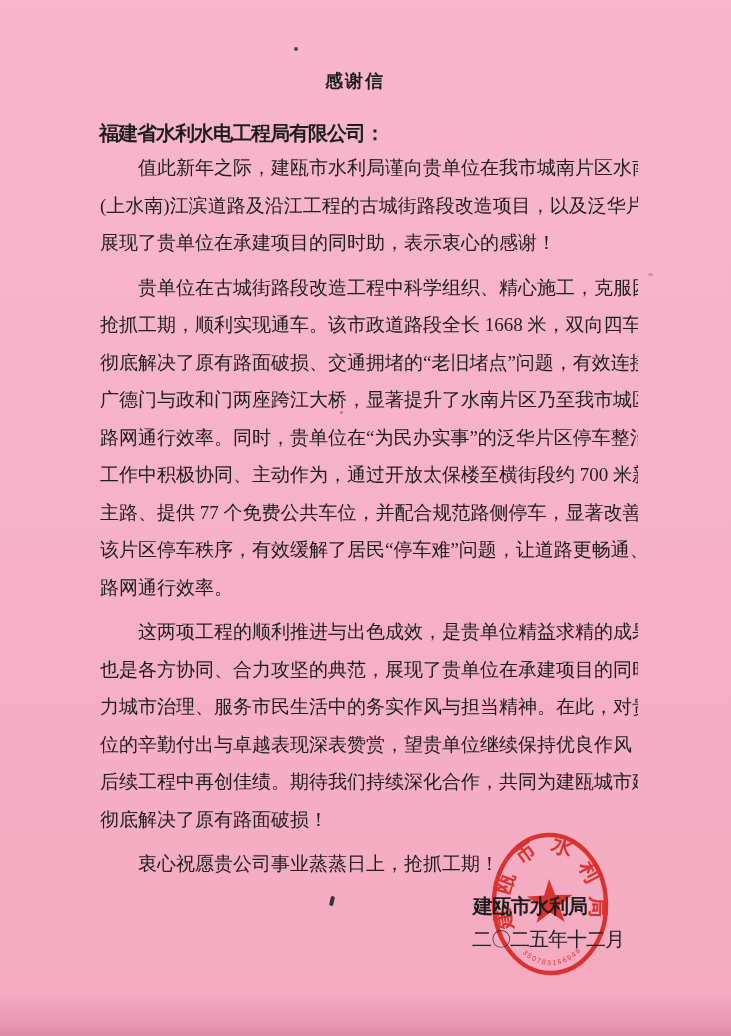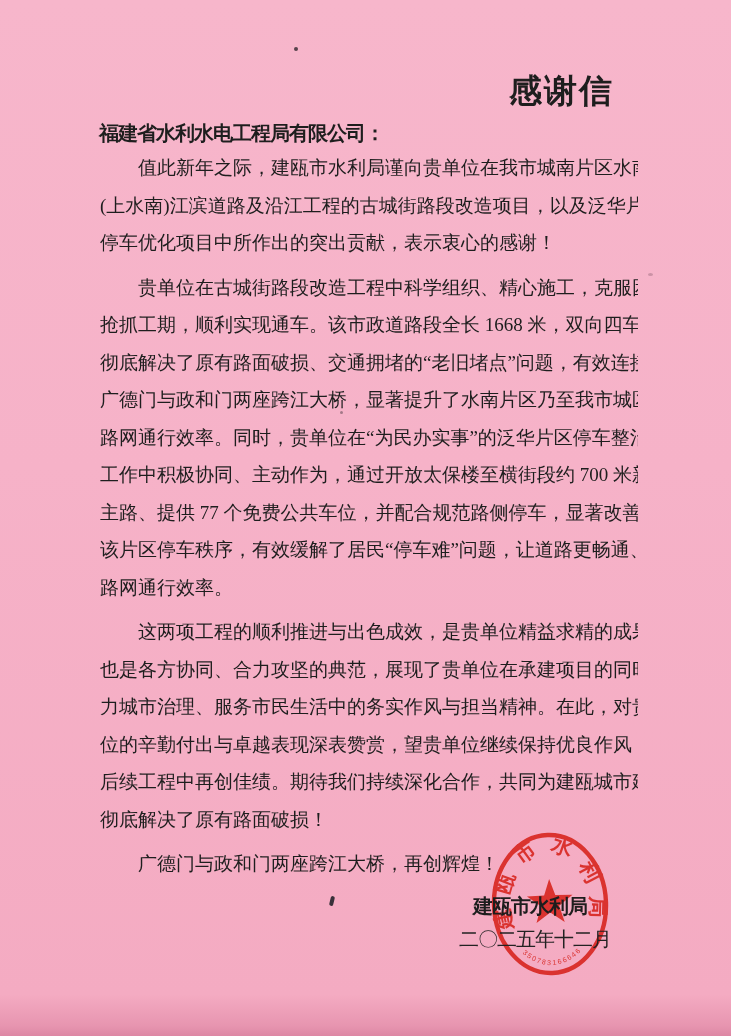--- a/index.html
+++ b/index.html
@@ -12,25 +12,25 @@
   body{
     position:relative;
     width:731px;height:1036px;
     background:linear-gradient(180deg,#f7b6cb 0%, var(--paper) 45%, #f4abc2 96%, #e795b0 99%, #dd87a4 100%);
     overflow:hidden;
     font-family:"Liberation Serif","DejaVu Serif",serif;
     color:var(--ink);
   }
   .letter{position:absolute;inset:0;}
   .title{
-    position:absolute;top:69px;left:92px;width:538px;
+    position:absolute;top:69px;left:102px;width:538px;
     transform:translateX(-16px);
-    text-align:right;
+    text-align:center;
     font-family:"Liberation Sans","DejaVu Sans",sans-serif;
-    font-weight:700;font-size:33px;letter-spacing:2px;
+    font-weight:700;font-size:18px;letter-spacing:2px;
     color:var(--ink);
   }
   .salutation{
     position:absolute;top:120px;left:99px;
     font-family:"Liberation Sans","DejaVu Sans",sans-serif;
     font-weight:700;font-size:20px;letter-spacing:-1px;
     color:var(--ink);
   }
   .body-block{
     position:absolute;top:149px;left:100px;width:538px;
@@ -43,21 +43,21 @@
     text-align:justify;text-align-last:justify;
     overflow:hidden;white-space:nowrap;
   }
   .line.indent{padding-left:38px;}
   .line.para-last{text-align-last:left;}
   .signature{
     position:absolute;left:473px;top:893px;z-index:3;
     font-size:20px;font-weight:600;letter-spacing:-1px;color:#1d1d1d;
   }
   .date{
-    position:absolute;left:459px;top:926px;z-index:3;
+    position:absolute;left:472px;top:926px;z-index:3;
     font-size:20px;letter-spacing:-1px;color:#222;
   }
   .seal{
     position:absolute;left:486px;top:830px;width:128px;height:148px;z-index:2;
     mix-blend-mode:multiply;opacity:.92;
     transform:rotate(-2deg);
   }
   .seal .ring{fill:none;stroke:var(--seal);stroke-width:4.4px;}
   .seal text{fill:var(--seal);}
   .seal .arc-label{
@@ -81,21 +81,21 @@
 <div class="letter">
 
   <div class="title">感谢信</div>
 
   <div class="salutation">福建省水利水电工程局有限公司：</div>
 
   <div class="body-block" id="paragraphs">
       <div class="para">
         <div class="line indent">值此新年之际，建瓯市水利局谨向贵单位在我市城南片区水南段</div>
         <div class="line">(上水南)江滨道路及沿江工程的古城街路段改造项目，以及泛华片区</div>
-        <div class="line para-last">停车优化项目中所作出的突出贡献，表示衷心的感谢！</div>
+        <div class="line para-last">展现了贵单位在承建项目的同时助，表示衷心的感谢！</div>
       </div>
       <div class="para">
         <div class="line indent">贵单位在古城街路段改造工程中科学组织、精心施工，克服困难、</div>
         <div class="line">抢抓工期，顺利实现通车。该市政道路段全长 1668 米，双向四车道，</div>
         <div class="line">彻底解决了原有路面破损、交通拥堵的“老旧堵点”问题，有效连接</div>
         <div class="line">广德门与政和门两座跨江大桥，显著提升了水南片区乃至我市城区的</div>
         <div class="line">路网通行效率。同时，贵单位在“为民办实事”的泛华片区停车整治</div>
         <div class="line">工作中积极协同、主动作为，通过开放太保楼至横街段约 700 米新建</div>
         <div class="line">主路、提供 77 个免费公共车位，并配合规范路侧停车，显著改善了</div>
         <div class="line">该片区停车秩序，有效缓解了居民“停车难”问题，让道路更畅通、</div>
@@ -103,21 +103,21 @@
       </div>
       <div class="para">
         <div class="line indent">这两项工程的顺利推进与出色成效，是贵单位精益求精的成果，</div>
         <div class="line">也是各方协同、合力攻坚的典范，展现了贵单位在承建项目的同时助</div>
         <div class="line">力城市治理、服务市民生活中的务实作风与担当精神。在此，对贵单</div>
         <div class="line">位的辛勤付出与卓越表现深表赞赏，望贵单位继续保持优良作风，在</div>
         <div class="line">后续工程中再创佳绩。期待我们持续深化合作，共同为建瓯城市建设</div>
         <div class="line para-last">彻底解决了原有路面破损！</div>
       </div>
       <div class="para">
-        <div class="line indent para-last">广德门与政和门两座跨江大桥，再创辉煌！</div>
+        <div class="line indent para-last">衷心祝愿贵公司事业蒸蒸日上，抢抓工期！</div>
       </div>
     </div>
 
   <div class="signature">建瓯市水利局</div>
 
   <div class="date">二〇二五年十二月</div>
 
   <svg class="seal" viewBox="0 0 126 148" xmlns="http://www.w3.org/2000/svg" aria-hidden="true">
     <ellipse class="ring" cx="63" cy="74" rx="56" ry="69"></ellipse>
     <polygon class="star" points="63,49 68.6,65.2 85.8,65.6 72.1,76 77.1,92.4 63,82.6 48.9,92.4 53.9,76 40.2,65.6 57.4,65.2"></polygon>

